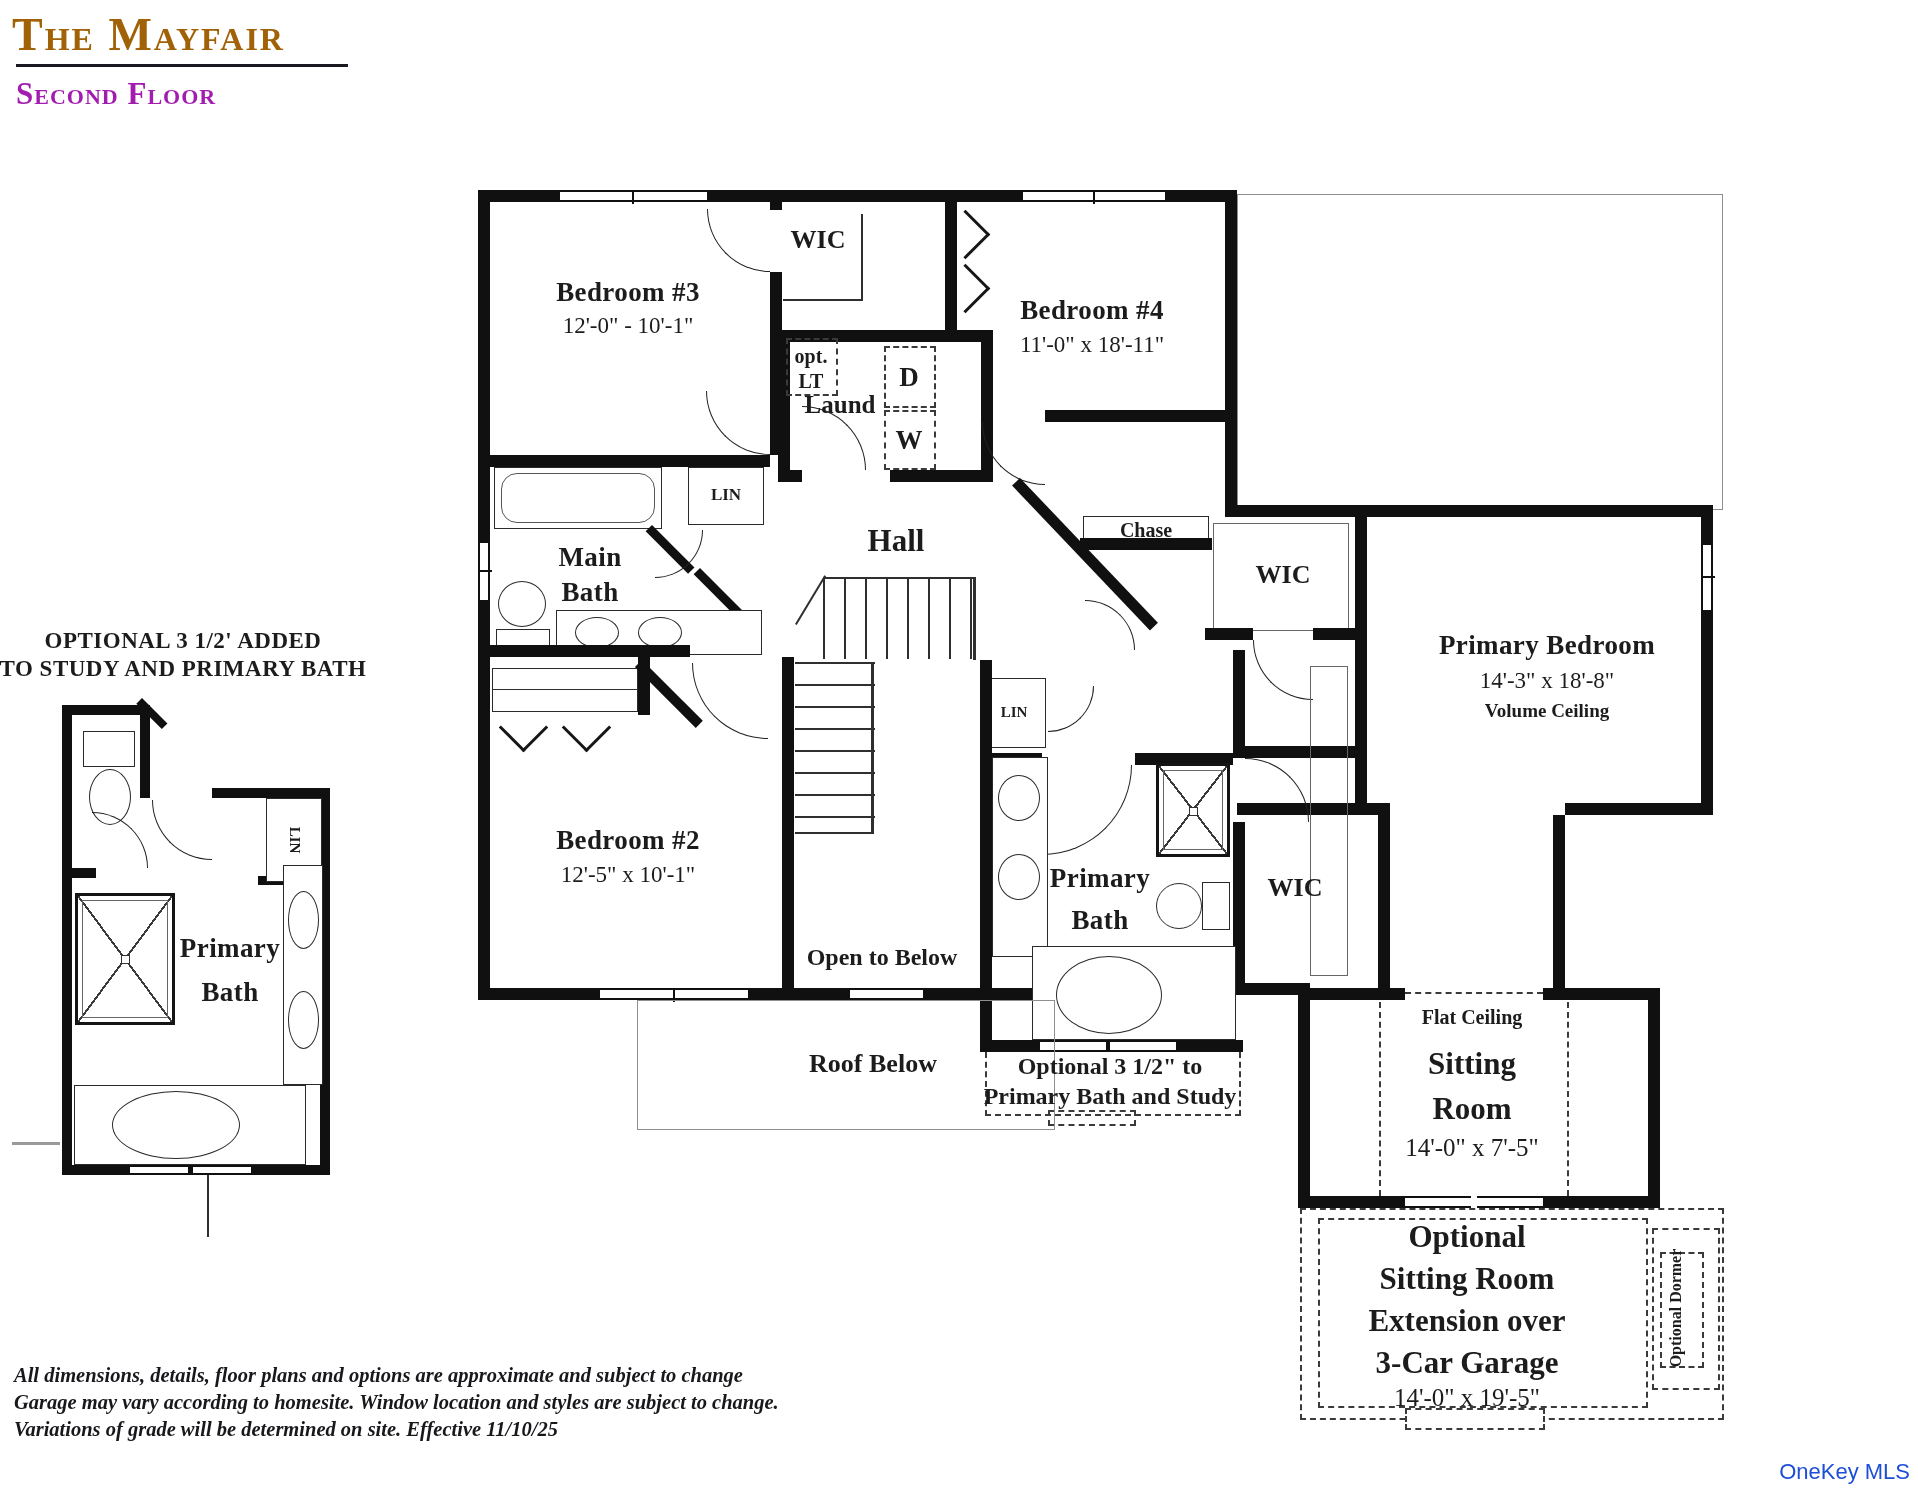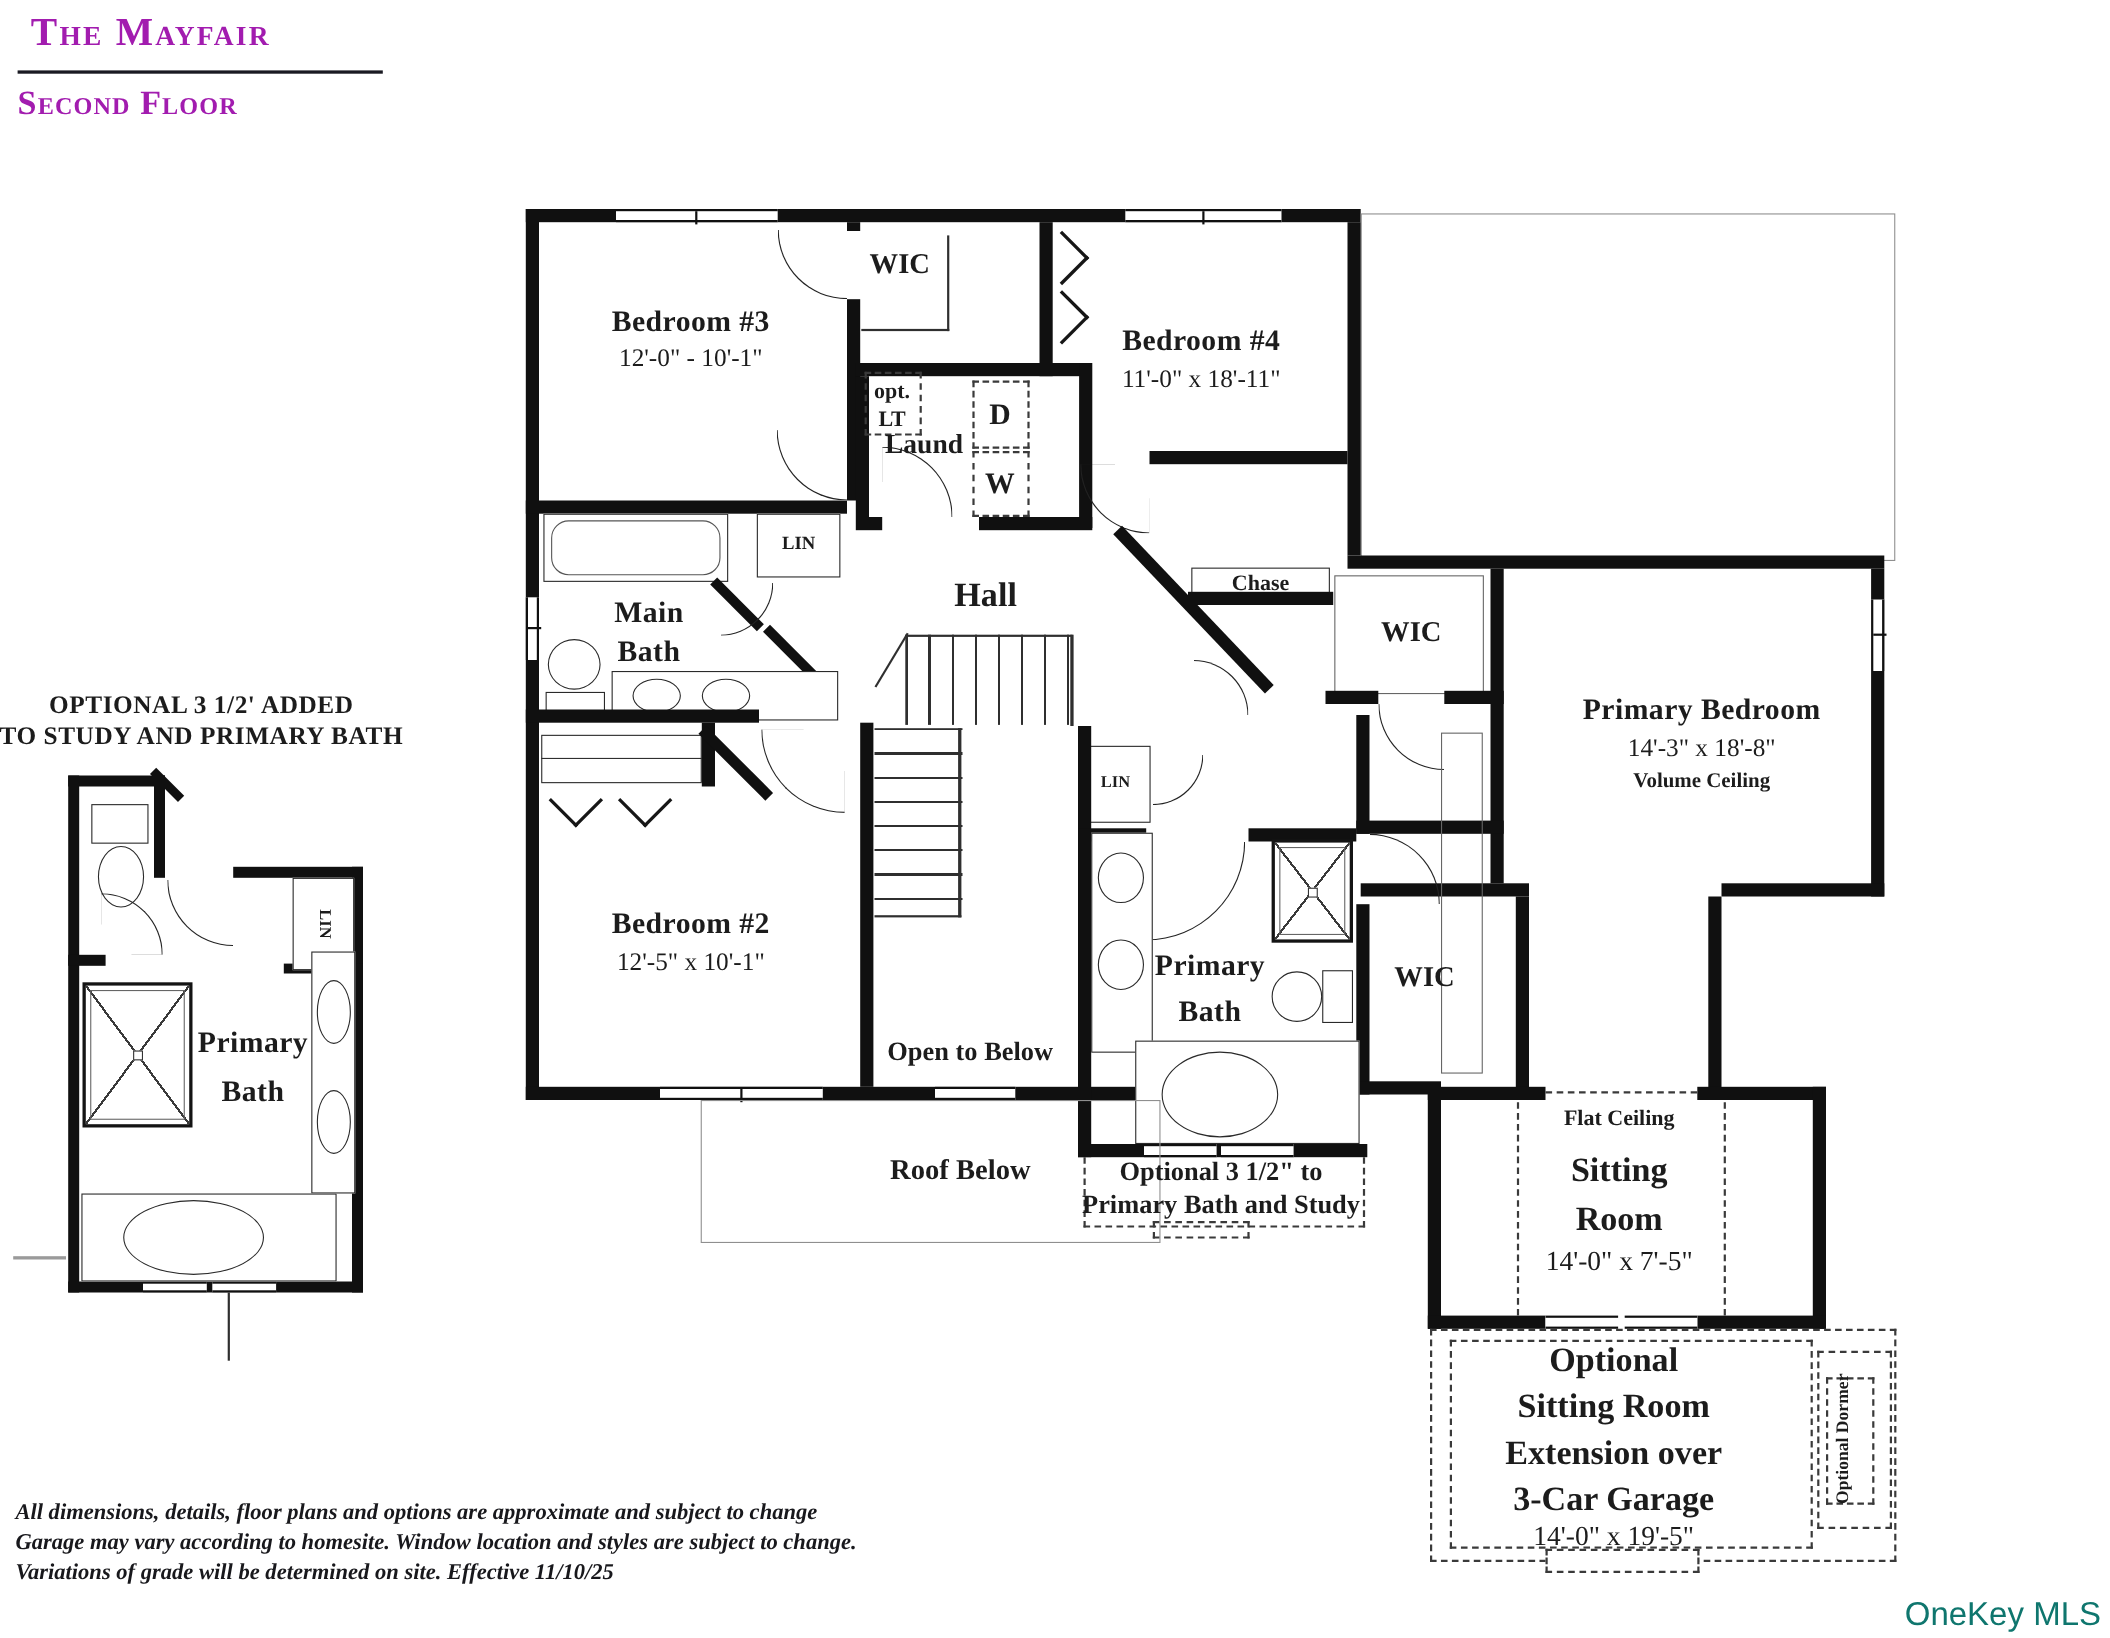--- a/index.html
+++ b/index.html
@@ -28,26 +28,26 @@
   .big{font-weight:600;font-size:31px}
   .xbox{position:absolute;box-sizing:border-box;border:3px solid #141414;background:
     linear-gradient(to top right,transparent calc(50% - 1px),#3a3a3a calc(50% - 1px) calc(50% + 1px),transparent calc(50% + 1px)),
     linear-gradient(to bottom right,transparent calc(50% - 1px),#3a3a3a calc(50% - 1px) calc(50% + 1px),transparent calc(50% + 1px))}
   .xin{position:absolute;box-sizing:border-box;border:1px solid #666}
   .xdot{position:absolute;background:#fff;border:1.2px solid #333;box-sizing:border-box}
   .tr-h{position:absolute;background:repeating-linear-gradient(90deg,#2f2f2f 0 2px,transparent 2px 21px)}
   .tr-v{position:absolute;background:repeating-linear-gradient(180deg,#2f2f2f 0 2px,transparent 2px 22px)}
   .tline{position:absolute;background:#2f2f2f}
   .gline{position:absolute;background:#9a9a9a}
-  #title{position:absolute;left:28px;top:8px;font-variant:small-caps;font-weight:600;font-size:36px;letter-spacing:2px;color:#a21caf}
+  #title{position:absolute;left:12px;top:8px;font-variant:small-caps;font-weight:600;font-size:46px;letter-spacing:2px;color:#a16207}
   #subtitle{position:absolute;left:16px;top:76px;font-variant:small-caps;font-weight:700;font-size:31px;letter-spacing:1px;color:#a21caf}
   #rule{position:absolute;left:16px;top:64px;width:332px;height:3px;background:#1a1a22}
   #capt1,#capt2{position:absolute;transform:translate(-50%,-50%);font-weight:700;font-size:23px;letter-spacing:.5px;white-space:nowrap}
   #disclaimer{position:absolute;left:14px;top:1362px;font-style:italic;font-weight:700;font-size:20.5px;line-height:27px;color:#18181c}
-  #watermark{position:absolute;right:8px;bottom:4px;font-family:"Liberation Sans","DejaVu Sans",sans-serif;font-size:30px;color:#0f766e}
+  #watermark{position:absolute;right:8px;bottom:4px;font-family:"Liberation Sans","DejaVu Sans",sans-serif;font-size:22px;color:#1d4ed8}
   .rot90{transform:translate(-50%,-50%) rotate(90deg)}
   .rotm90{transform:translate(-50%,-50%) rotate(-90deg)}
 </style>
 </head>
 <body>
 
 <div id="canvas">
 
   <div id="title">The Mayfair</div>
   <div id="rule"></div>

